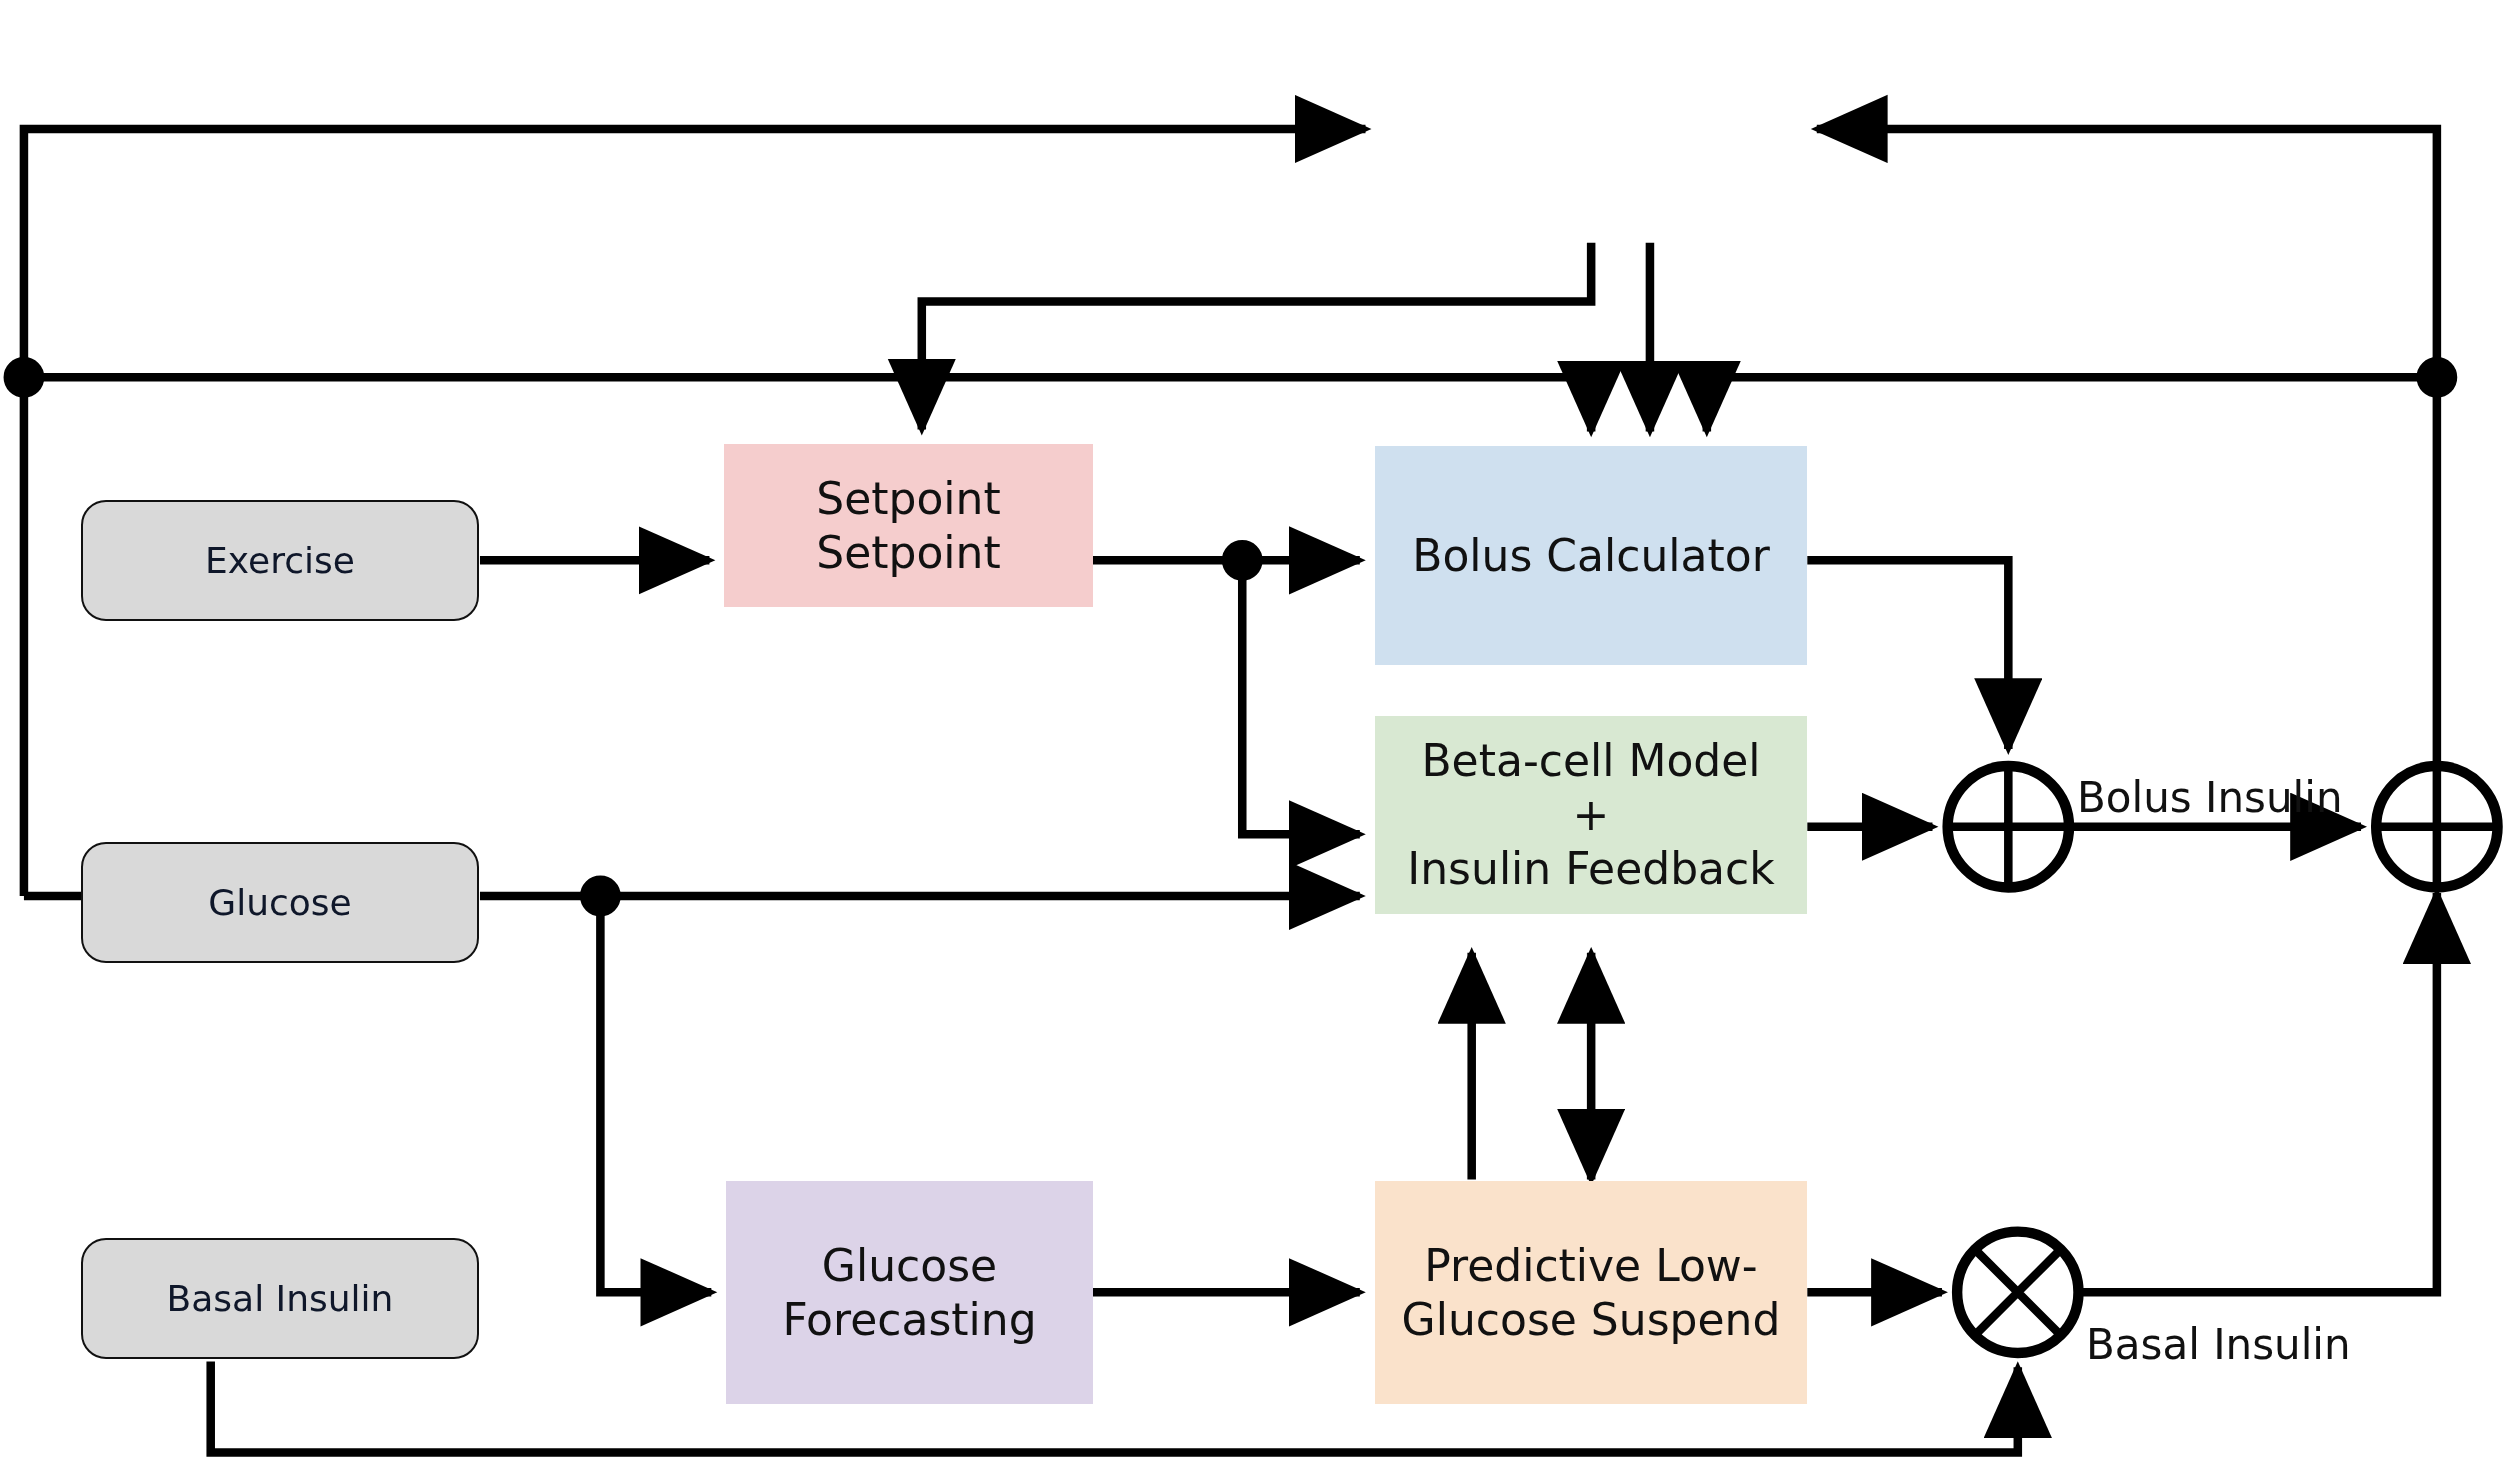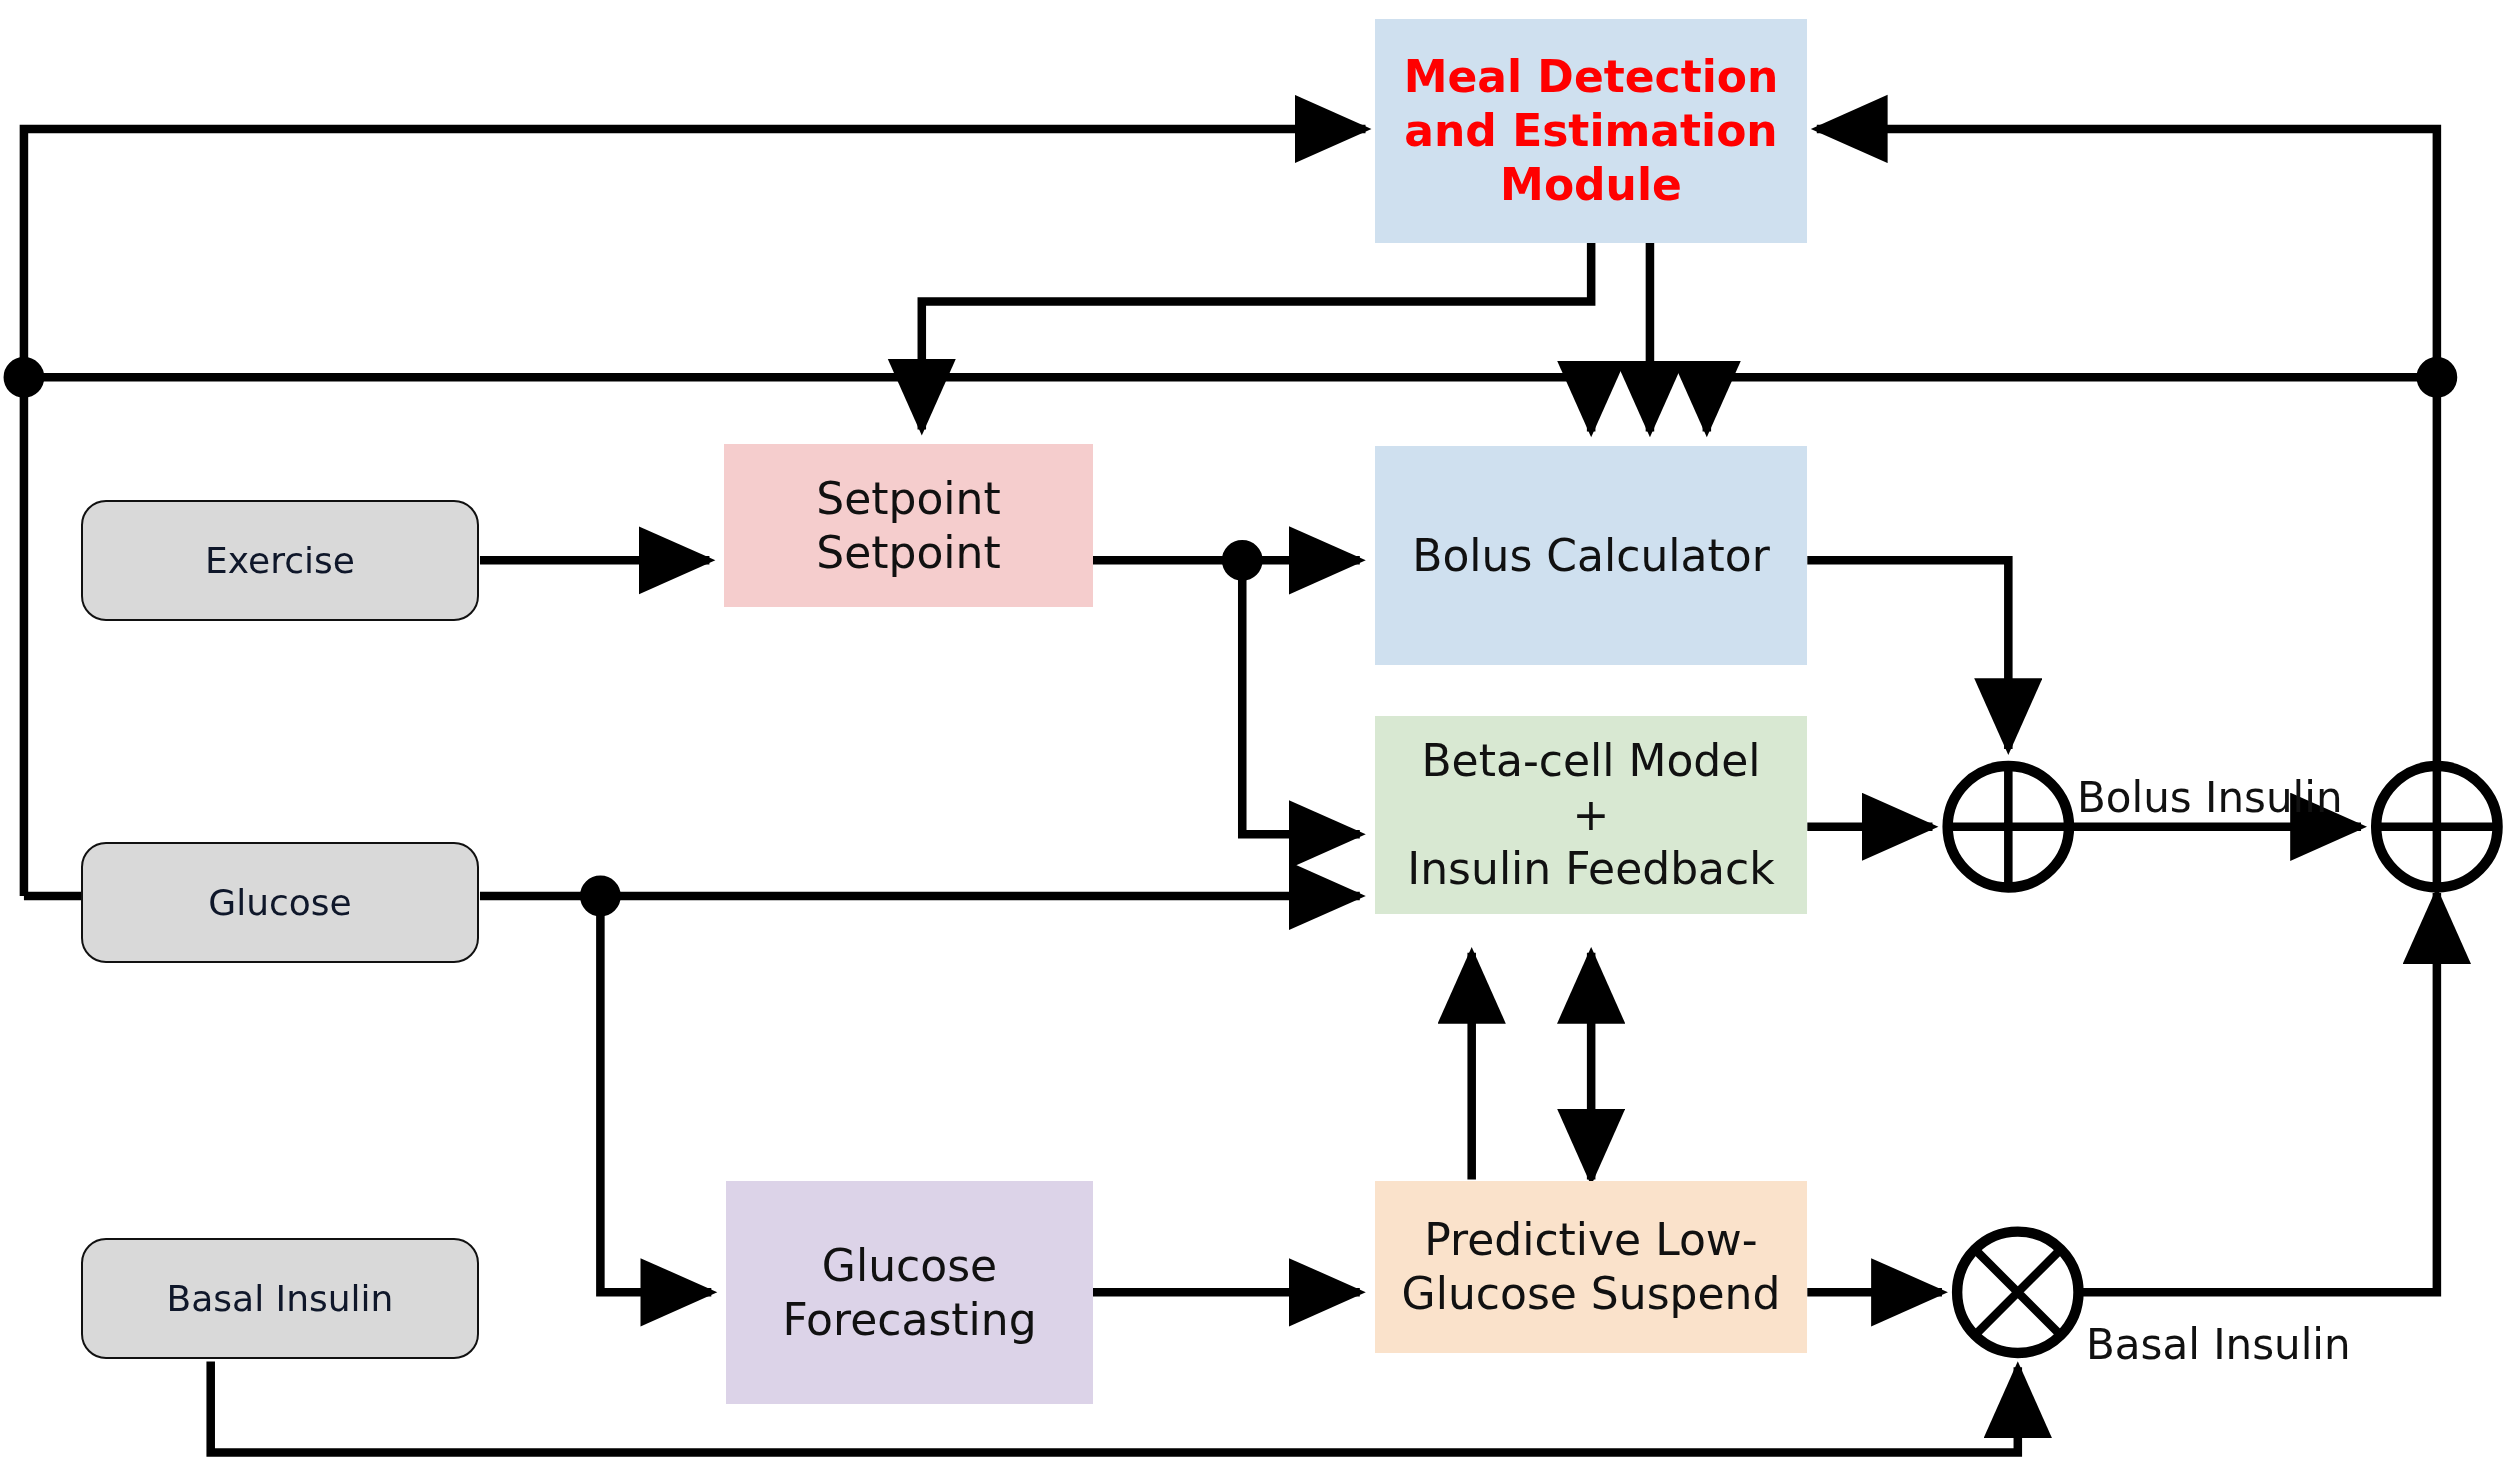--- a/index.html
+++ b/index.html
@@ -85,27 +85,20 @@
       <circle cx="2128" cy="1363" r="64" fill="#fff" stroke="#000" stroke-width="11"></circle>
       <path d="M2083,1318 L2173,1408 M2173,1318 L2083,1408" stroke-width="9"></path>
 
       <circle cx="25" cy="398" r="17" fill="#000"></circle>
       <circle cx="2570" cy="398" r="17" fill="#000"></circle>
       <circle cx="1310" cy="591" r="17" fill="#000"></circle>
       <circle cx="633" cy="945" r="17" fill="#000"></circle>
     </g>
   </svg>
 
-  <div class="node rect proc red" style="left:1375px;top:19px;width:432px;height:224px;background:#cfe0ef;">
-    <div>
-      <span class="multi">Meal Detection</span>
-      <span class="multi">and Estimation</span>
-      <span class="multi">Module</span>
-    </div>
-  </div>
 
   <div class="node rect proc" style="left:724px;top:444px;width:369px;height:163px;background:#f5cdcd;">
     <div>
       <span class="multi">Setpoint</span>
       <span class="multi">Setpoint</span>
     </div>
   </div>
 
   <div class="node rect proc" style="left:1375px;top:446px;width:432px;height:219px;background:#cfe0ef;">
     <div>
@@ -121,21 +114,21 @@
     </div>
   </div>
 
   <div class="node rect proc" style="left:726px;top:1181px;width:367px;height:223px;background:#dcd3e8;">
     <div>
       <span class="multi">Glucose</span>
       <span class="multi">Forecasting</span>
     </div>
   </div>
 
-  <div class="node rect proc" style="left:1375px;top:1181px;width:432px;height:172px;background:#fae2cb;">
+  <div class="node rect proc" style="left:1375px;top:1181px;width:432px;height:223px;background:#fae2cb;">
     <div>
       <span class="multi">Predictive Low-</span>
       <span class="multi">Glucose Suspend</span>
     </div>
   </div>
 
   <div class="node io" style="left:81px;top:500px;width:398px;height:121px;">
     <span>Exercise</span>
   </div>
 

